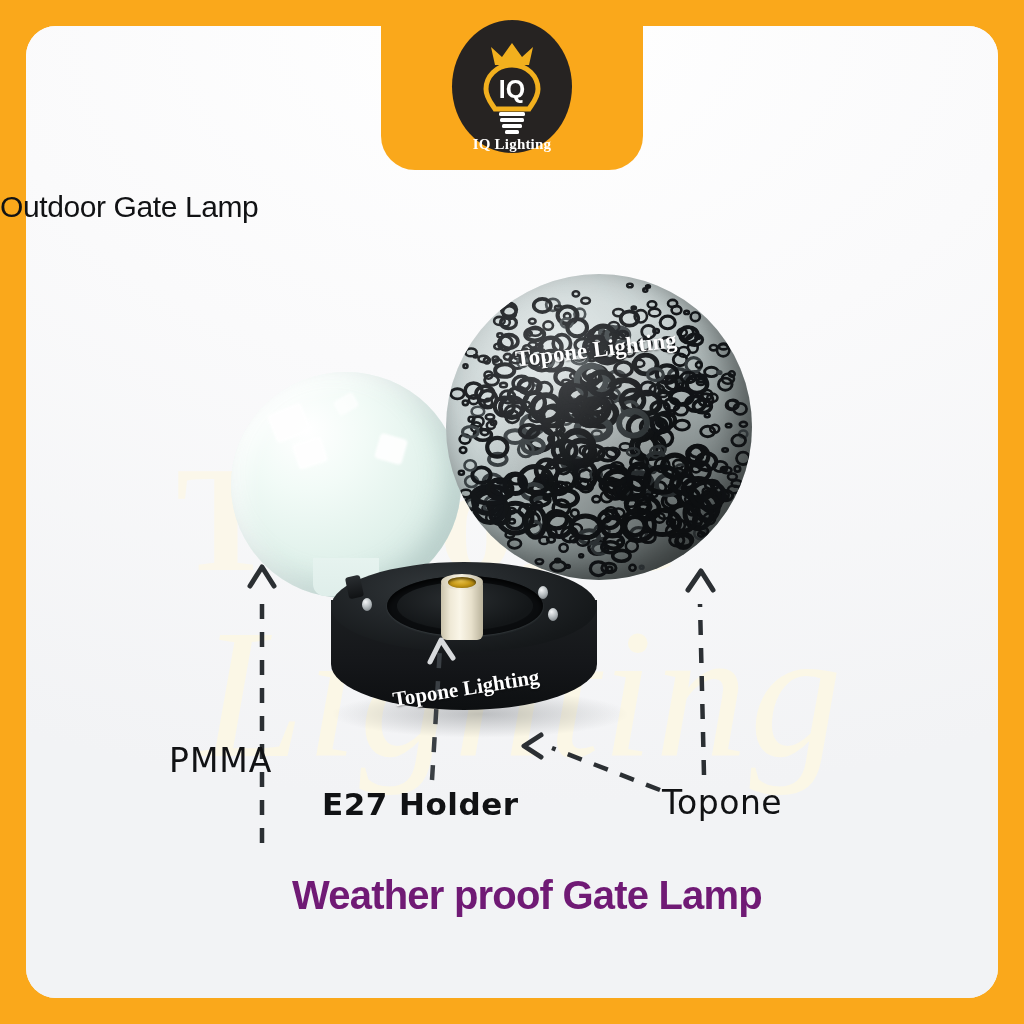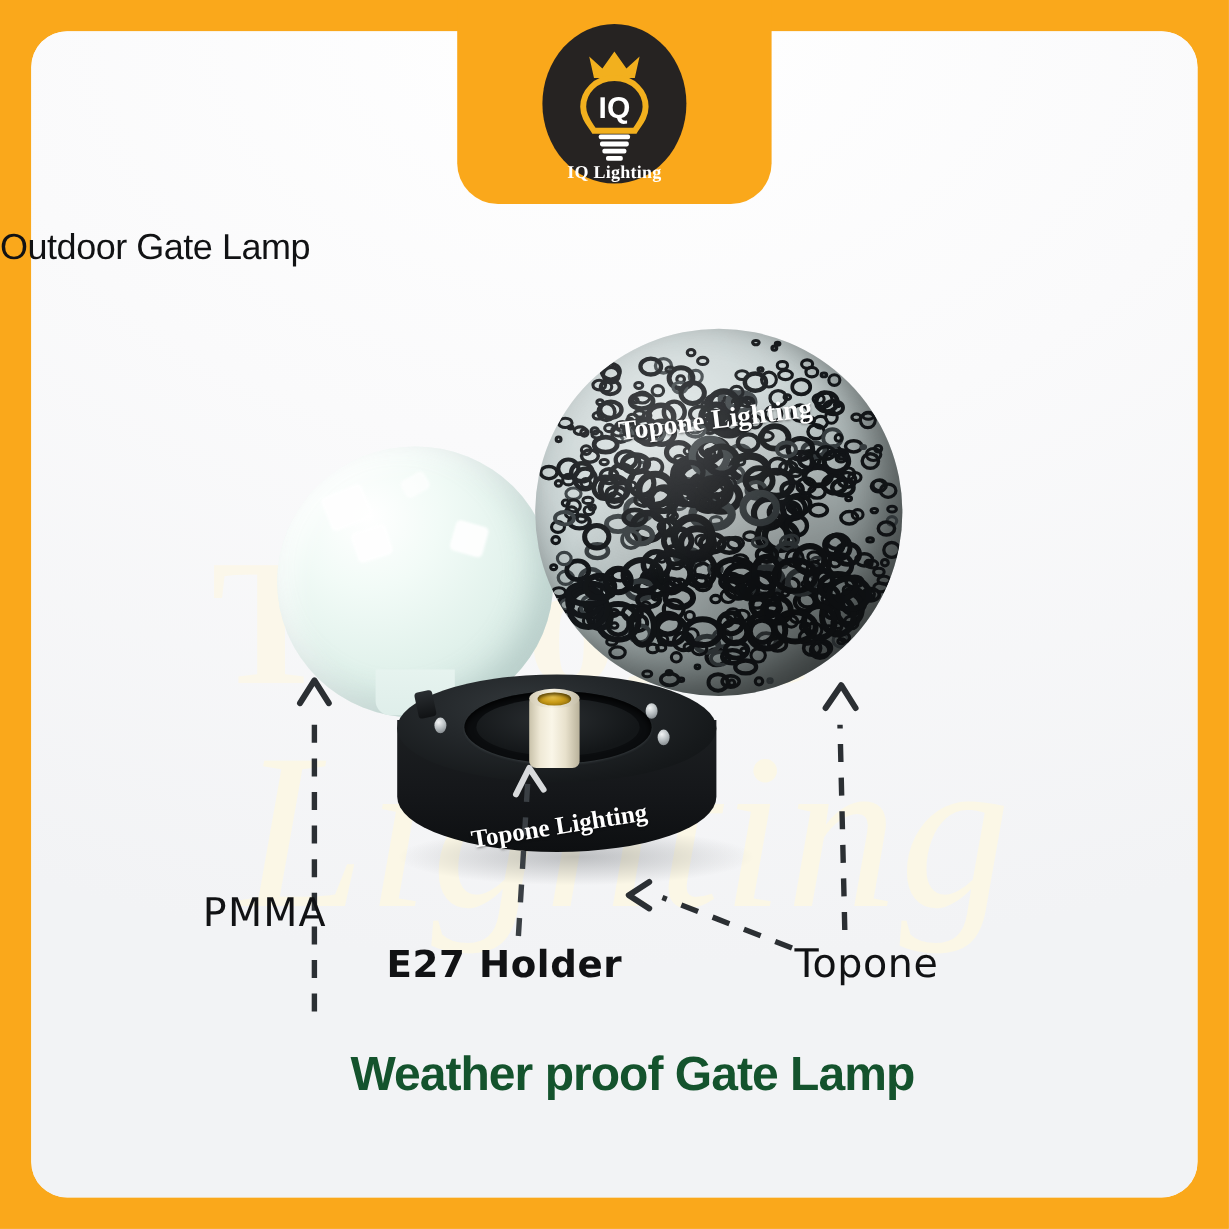--- a/index.html
+++ b/index.html
@@ -47,21 +47,21 @@
   }
 
   
   .title-top{
     position:absolute;left:0;right:0;top:190px;text-align:left;
     font-size:30px;font-weight:normal;color:#111214;letter-spacing:-.4px;
     z-index:7;
   }
   .title-bottom{
     position:absolute;left:0;right:0;top:873px;text-align:center;
-    font-size:40px;font-weight:bold;color:#14532d;letter-spacing:-.8px;
+    font-size:40px;font-weight:bold;color:#701a75;letter-spacing:-.8px;
     z-index:7;
     padding-left:30px;
   }
 
   
   .bg-wm{position:absolute;inset:0;z-index:1;pointer-events:none;}
   .bg-wm .l1{
     position:absolute;left:150px;top:418px;
     font-family:"Liberation Serif",serif;font-weight:bold;font-size:150px;
     color:#FBF7EA;letter-spacing:6px;line-height:1;

